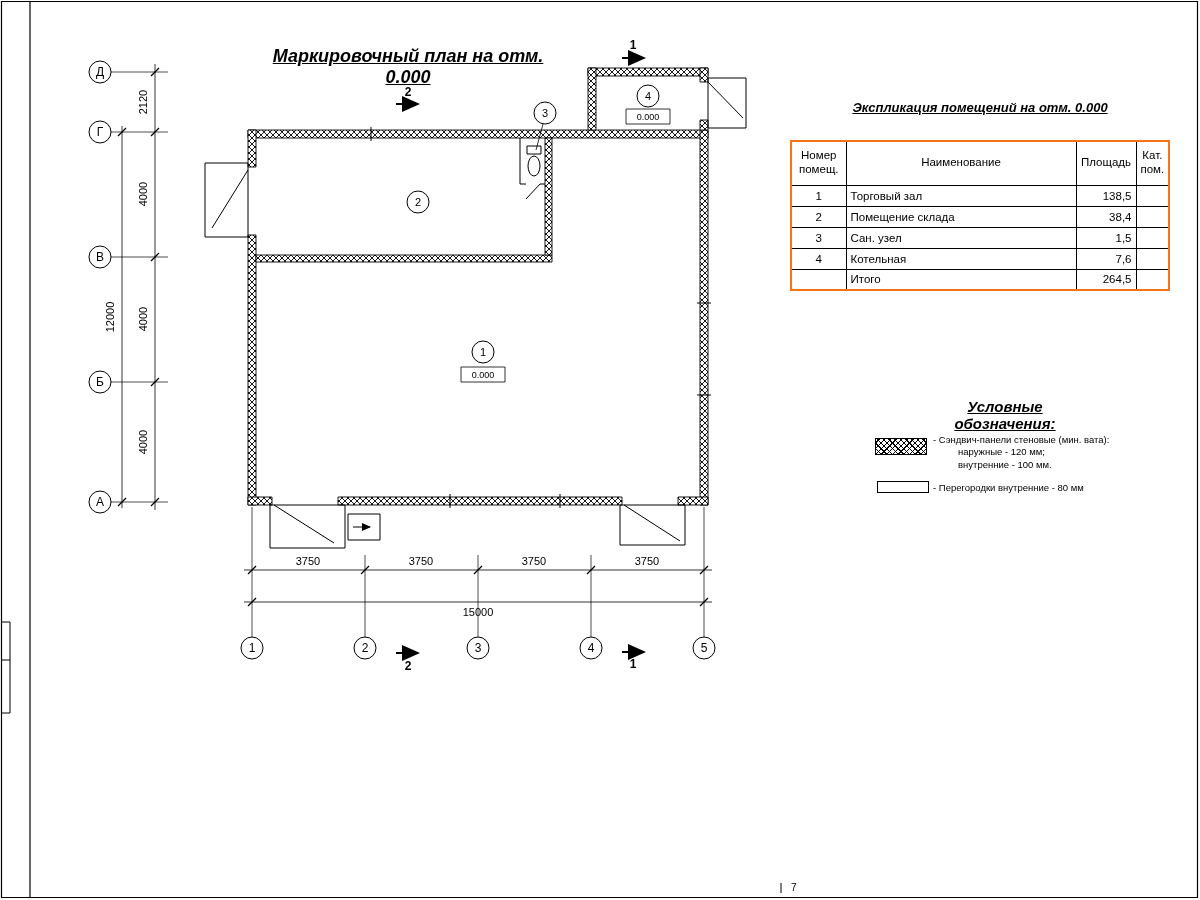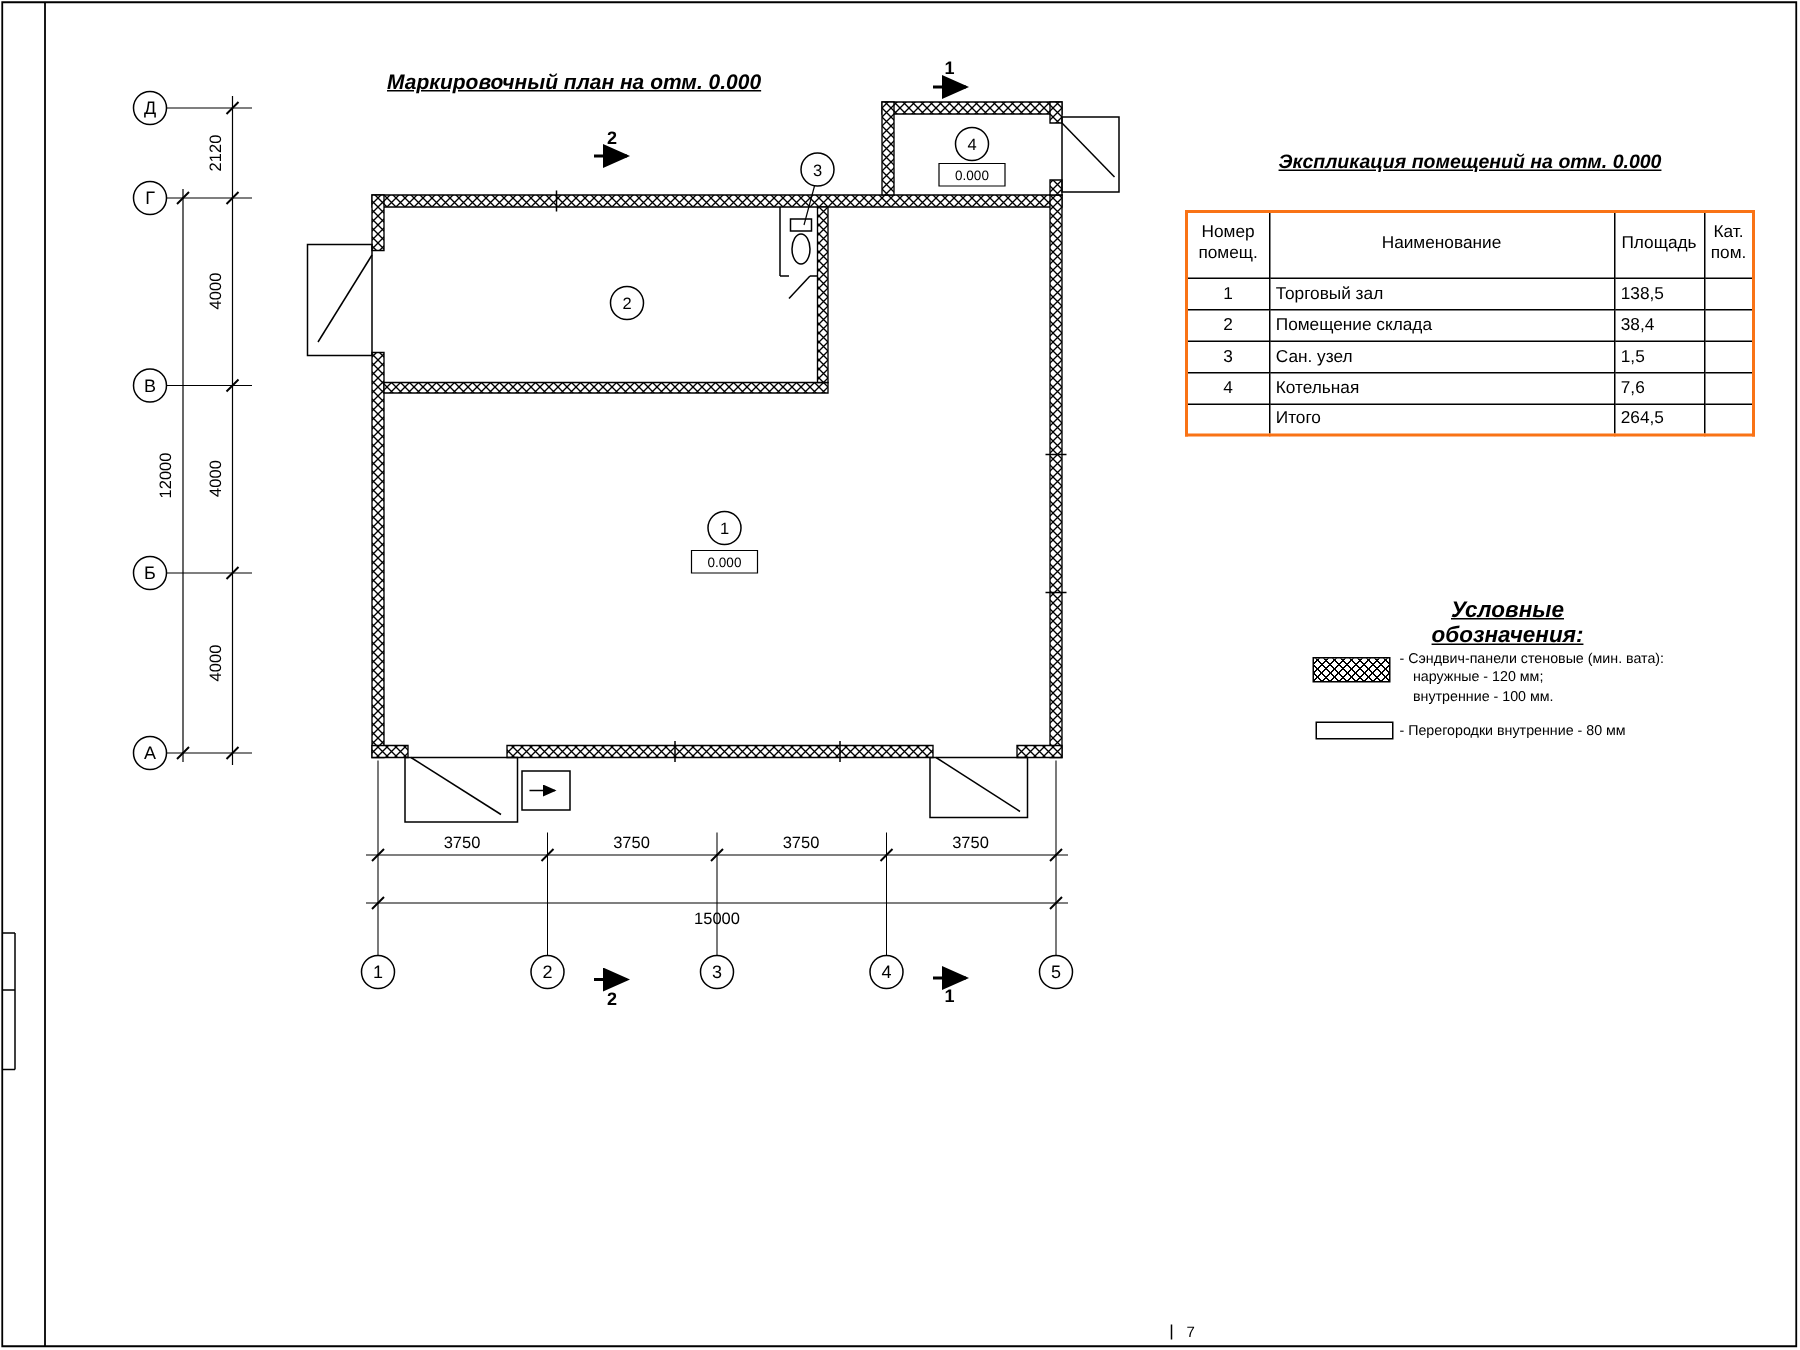--- a/index.html
+++ b/index.html
@@ -12,56 +12,56 @@
   svg text{font-family:"Liberation Sans",sans-serif;fill:#000;}
   .t-dim{font-size:11px;}
   .t-axis{font-size:12px;}
   .t-room{font-size:11px;}
   .t-elev{font-size:9px;}
   .t-sec{font-size:12px;font-weight:bold;}
   .t-page{font-size:10px;}
 
   .overlay{position:absolute;}
   .plan-title{
-    left:258px;top:46px;width:300px;
-    font-size:14px;font-weight:bold;font-style:italic;text-decoration:underline;
+    left:258px;top:46px;width:300px;text-align:center;
+    font-size:18px;font-weight:bold;font-style:italic;text-decoration:underline;
   }
   .table-title{
     left:800px;top:100px;width:360px;text-align:center;
     font-size:13px;font-weight:bold;font-style:italic;text-decoration:underline;
   }
   table.expl{
     position:absolute;left:790px;top:140px;border-collapse:collapse;
     font-size:11.5px;table-layout:fixed;
   }
   table.expl th, table.expl td{
     border:1px solid #000;padding:0 4px;height:21px;box-sizing:border-box;
     font-weight:normal;overflow:hidden;white-space:nowrap;
   }
   table.expl{border:2px solid #f97316;}
   table.expl thead th{height:44px;text-align:center;line-height:1.2;}
   .col-num{width:55px;text-align:center;}
   .col-name{width:230px;text-align:left;}
-  .col-area{width:60px;text-align:left;}
+  .col-area{width:60px;text-align:right;}
   .col-cat{width:26px;text-align:center;}
 
   .legend-title{
     left:920px;top:398px;width:170px;text-align:center;
     font-size:15px;font-weight:bold;font-style:italic;text-decoration:underline;
   }
   .legend-swatch-hatch{
     left:875px;top:438px;width:52px;height:17px;border:1px solid #000;box-sizing:border-box;
     background-image:
       repeating-linear-gradient(45deg, transparent 0 3px, #000 3px 4px),
       repeating-linear-gradient(-45deg, transparent 0 3px, #000 3px 4px);
   }
   .legend-text-1{
     left:933px;top:434px;width:230px;font-size:9.5px;line-height:1.3;
   }
-  .legend-text-1 .ln2,.legend-text-1 .ln3{margin-left:9px;}
+  .legend-text-1 .ln2,.legend-text-1 .ln3{margin-left:25px;}
   .legend-swatch-wall{
     left:877px;top:481px;width:52px;height:12px;border:1px solid #000;box-sizing:border-box;background:#fff;
   }
   .legend-text-2{
     left:933px;top:482px;width:230px;font-size:9.5px;
   }
 </style>
 </head>
 <body>
 

